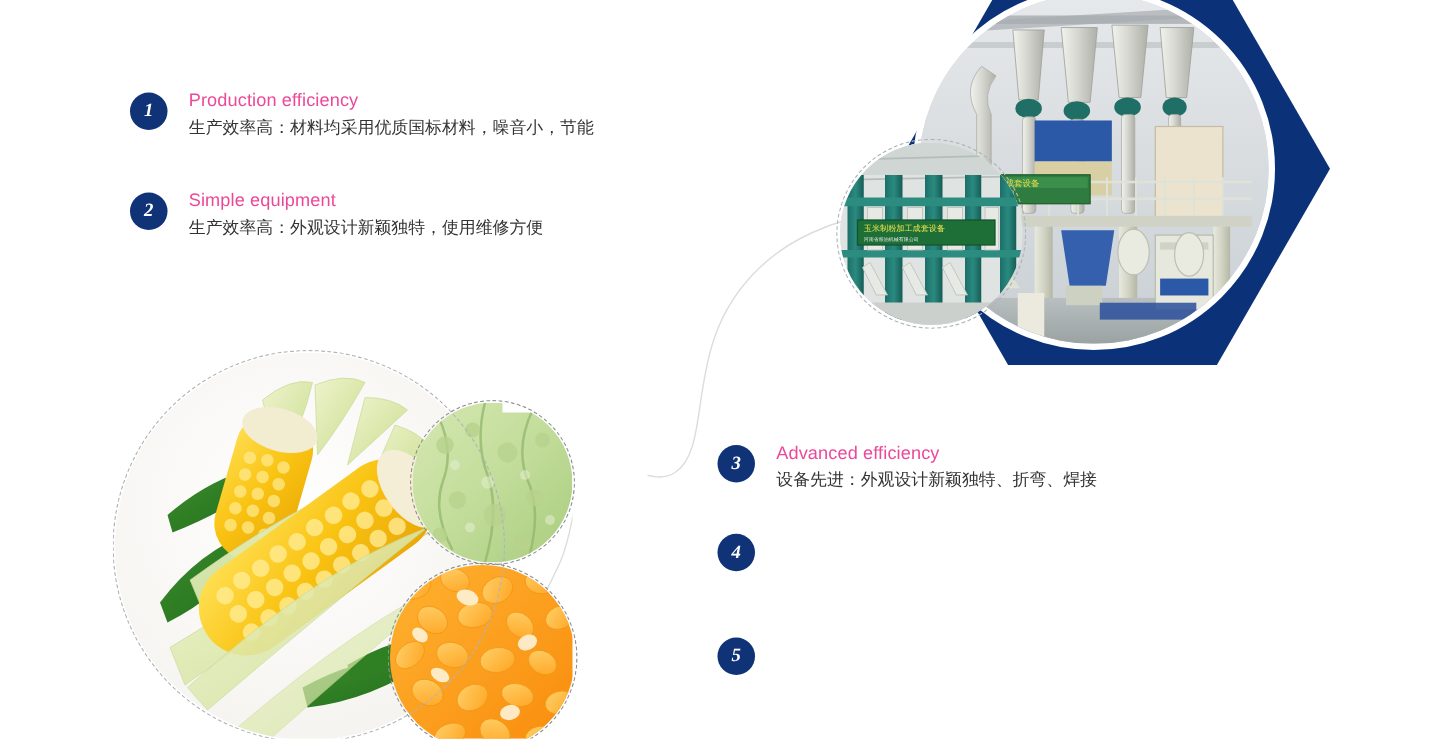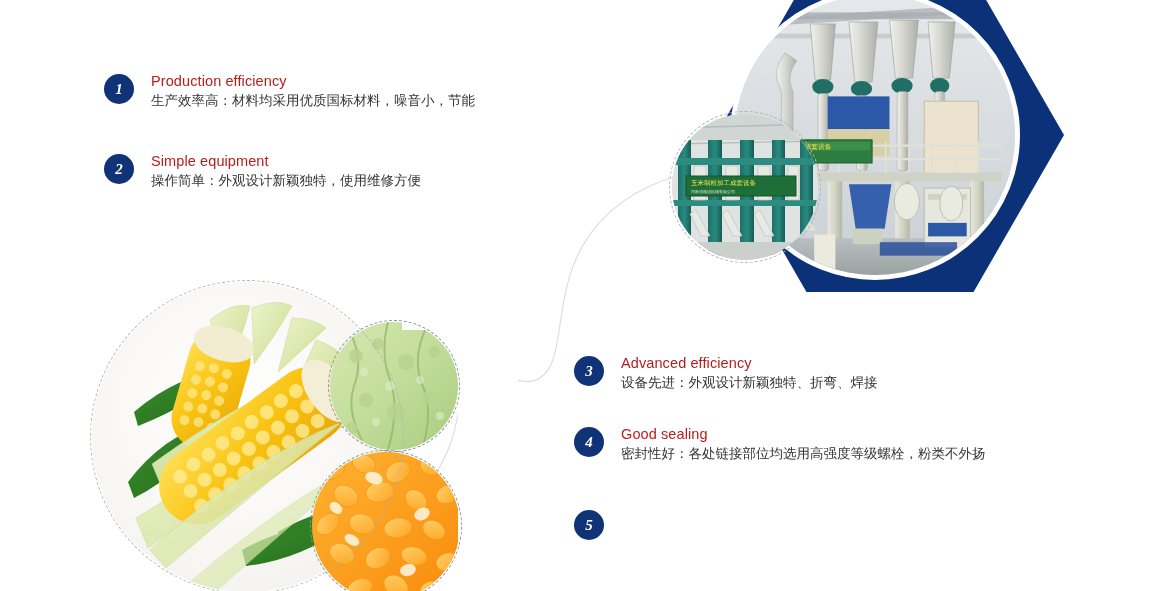--- a/index.html
+++ b/index.html
@@ -51,33 +51,33 @@
     flex: 0 0 30px;
     margin-top: 2px;
     font-family: "Liberation Serif", "DejaVu Serif", serif;
   }
 
   .feature-text {
     margin-left: 17px;
   }
 
   .feature-title {
-    color: #b91c1c;
+    color: #ec4899;
     font-size: 14.5px;
     line-height: 19px;
     letter-spacing: 0.1px;
     white-space: nowrap;
   }
 
   .feature-desc {
     color: #333333;
     font-size: 13.5px;
     line-height: 21px;
     white-space: nowrap;
-    font-family: Liberation Mono, monospace;
+    font-family: Liberation Serif, serif;
   }
 
   
   #feat-1 { left: 104px; top: 72px; }
   #feat-2 { left: 104px; top: 152px; }
   #feat-3 { left: 574px; top: 354px; }
   #feat-4 { left: 574px; top: 425px; }
   #feat-5 { left: 574px; top: 508px; }
 
   
@@ -573,38 +573,34 @@
     <div class="feature-text">
       <div class="feature-title">Production efficiency</div>
       <div class="feature-desc">生产效率高：材料均采用优质国标材料，噪音小，节能</div>
     </div>
   </div>
 
   <div class="feature-item" id="feat-2">
     <div class="badge">2</div>
     <div class="feature-text">
       <div class="feature-title">Simple equipment</div>
-      <div class="feature-desc">操作简单：外观设计新颖独特，使用维修方便</div>
+      <div class="feature-desc">生产效率高：外观设计新颖独特，使用维修方便</div>
     </div>
   </div>
 
   <div class="feature-item" id="feat-3">
     <div class="badge">3</div>
     <div class="feature-text">
       <div class="feature-title">Advanced efficiency</div>
       <div class="feature-desc">设备先进：外观设计新颖独特、折弯、焊接</div>
     </div>
   </div>
 
   <div class="feature-item" id="feat-4">
     <div class="badge">4</div>
-    <div class="feature-text">
-      <div class="feature-title">Good sealing</div>
-      <div class="feature-desc">密封性好：各处链接部位均选用高强度等级螺栓，粉类不外扬</div>
-    </div>
   </div>
 
   <div class="feature-item" id="feat-5">
     <div class="badge">5</div>
     <div class="feature-text">
     </div>
   </div>
 
 </div>
 

